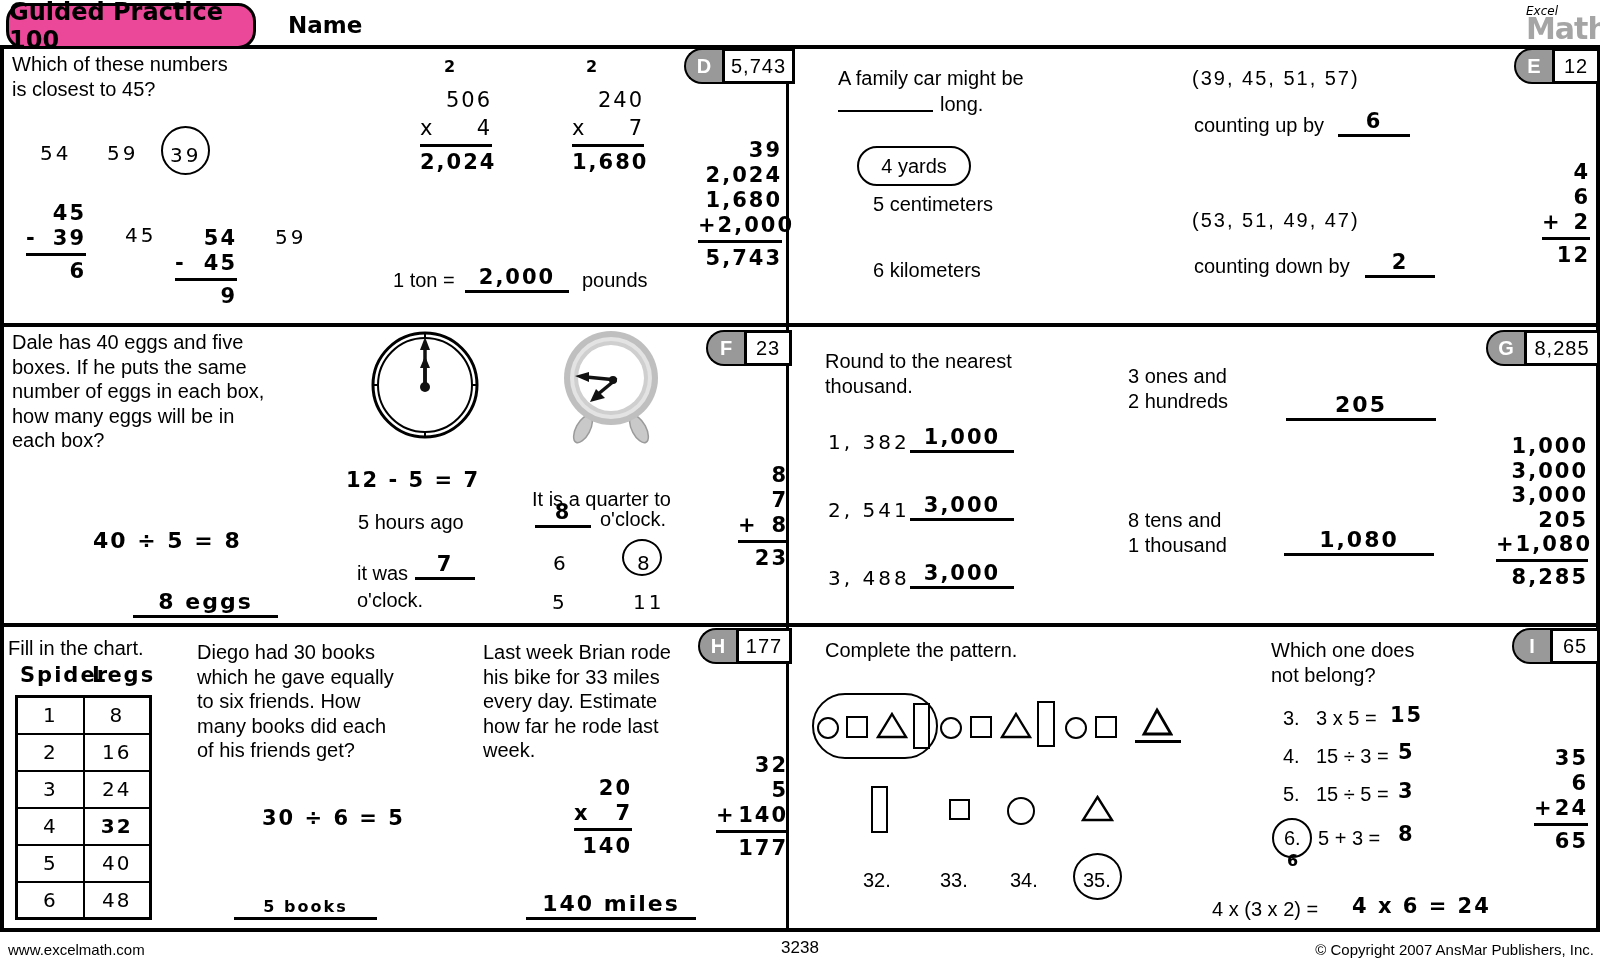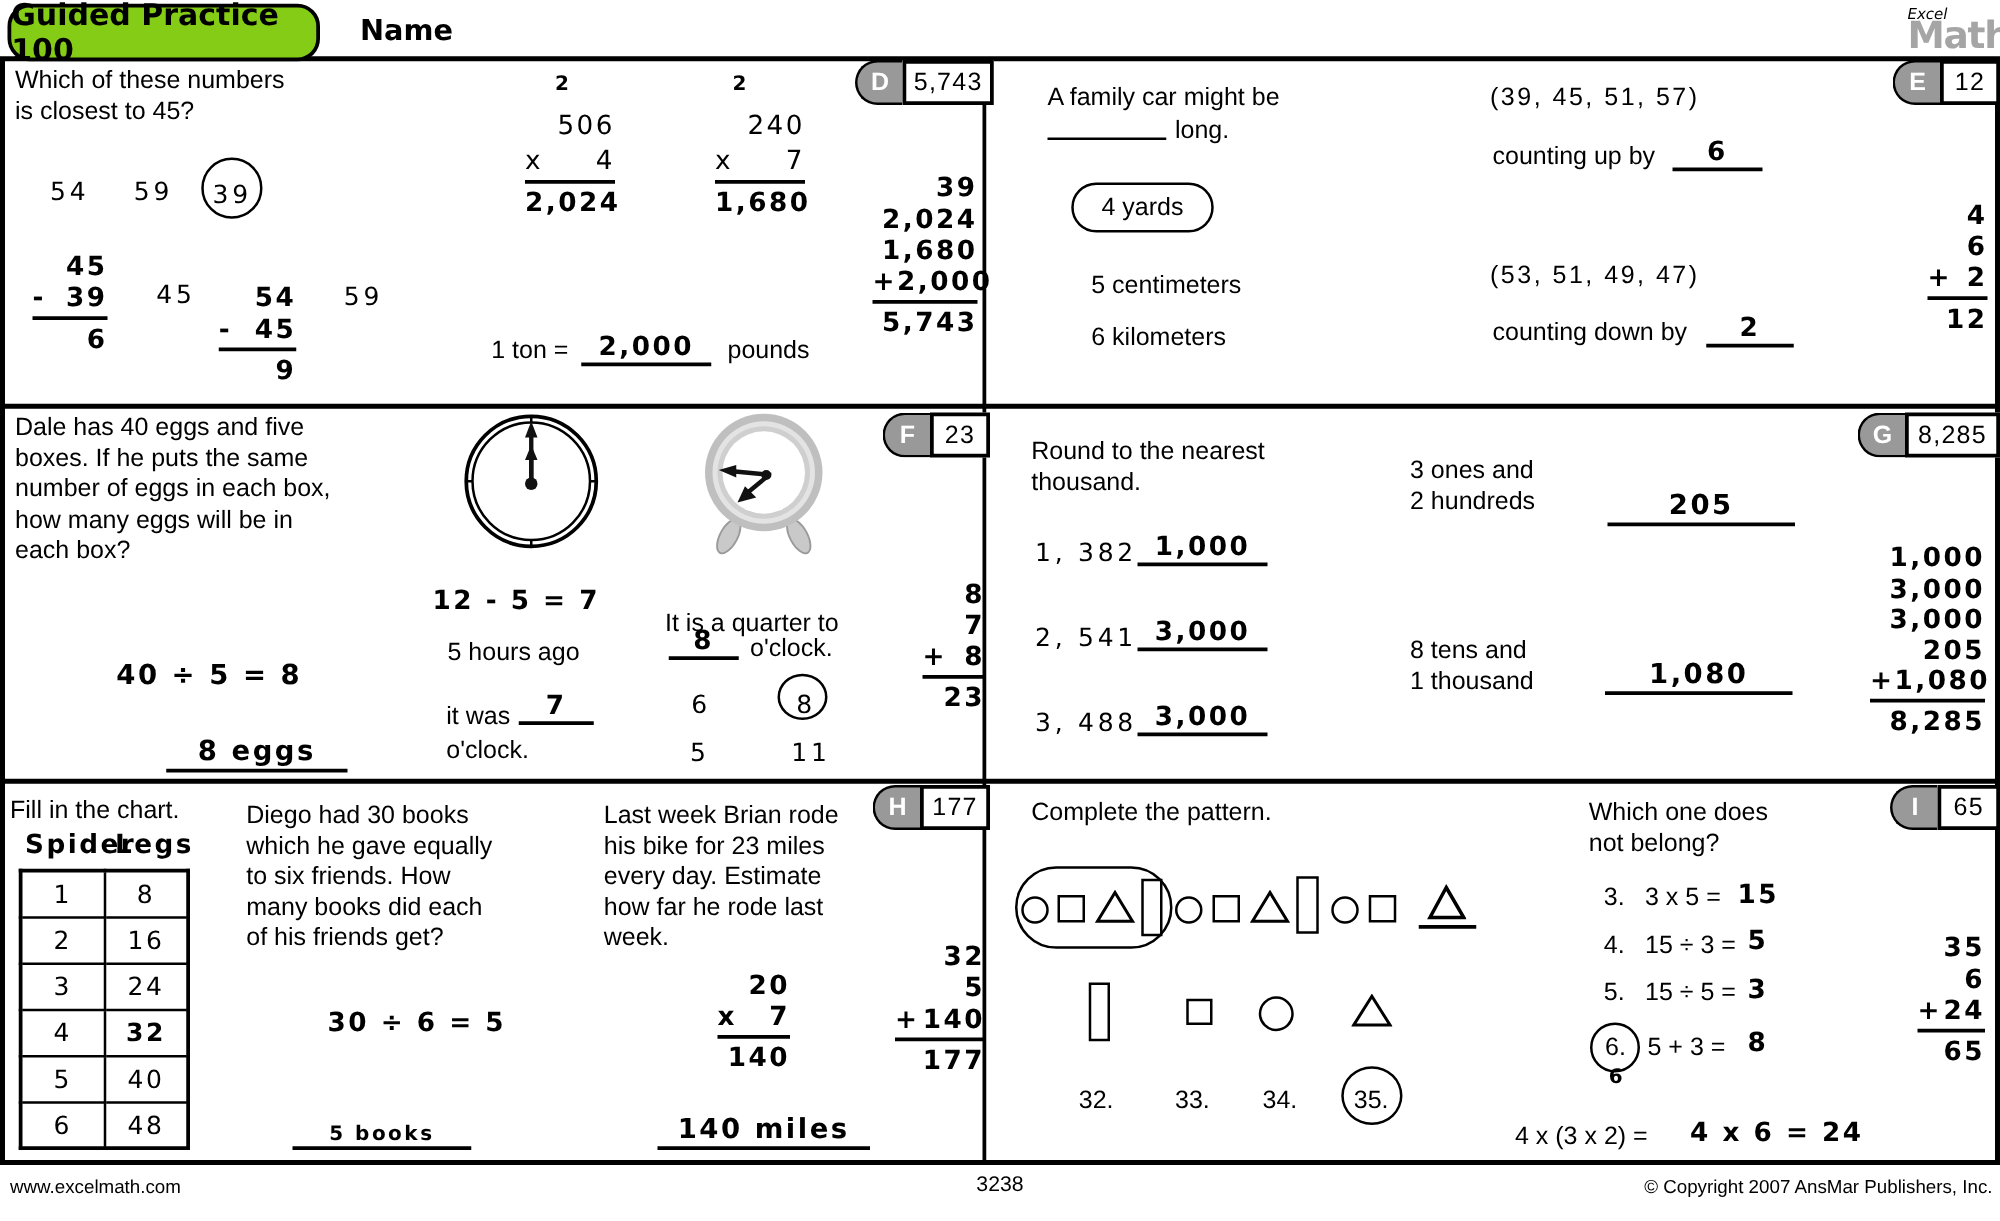--- a/index.html
+++ b/index.html
@@ -7,21 +7,21 @@
   .page { position:relative; width:1600px; height:977px; background:#fff; overflow:hidden;
           font-family:"Liberation Sans", sans-serif; color:#000; }
   .a { position:absolute; }
   .p20 { font-size:20px; line-height:24.5px; }
   .gv { font-family:"DejaVu Sans", sans-serif; font-weight:normal; font-size:20px; letter-spacing:3px; }
   .hw { font-family:"DejaVu Sans", sans-serif; font-weight:bold; font-size:21px; letter-spacing:2px; }
   .frame { position:absolute; left:0; top:45px; width:1600px; height:887px; border:4px solid #000; }
   .vdiv { position:absolute; left:786px; top:49px; width:3px; height:879px; background:#000; }
   .hdiv { position:absolute; left:4px; width:1592px; height:4px; background:#000; }
   .tab { position:absolute; left:6px; top:3px; width:250px; height:46px; border:3.5px solid #000;
-         border-radius:18px; background:#84cc16; display:flex; align-items:center; justify-content:center;
+         border-radius:18px; background:#ec4899; display:flex; align-items:center; justify-content:center;
          font-family:"DejaVu Sans", sans-serif; font-weight:bold; font-size:24px; z-index:3; }
   .badge { position:absolute; display:flex; height:36px; z-index:2; }
   .badge .bl { width:38px; background:#999999; color:#fff; border:2.5px solid #000; border-right:none;
                border-radius:18px 0 0 18px; display:flex; align-items:center; justify-content:center;
                font-size:20px; font-weight:bold; }
   .badge .bb { background:#fff; border:3px solid #000; display:flex; align-items:center; justify-content:center;
                font-size:20px; padding:0 6px; letter-spacing:1px; }
   .stack { position:absolute; font-family:"DejaVu Sans", sans-serif; font-weight:bold; font-size:21px;
            text-align:right; letter-spacing:2px; }
   .stack .r { line-height:25px; }
@@ -139,21 +139,21 @@
     <div class="badge" style="left:1514px;top:48px;">
       <div class="bl">E</div>
       <div class="bb" style="min-width:48px;">12</div>
     </div>
     <div class="a p20" style="left:838px;top:66px;">A family car might be</div>
     <div class="a" style="left:838px;top:84px;width:95px;height:28px;border-bottom:2.5px solid #000;"></div>
     <div class="a p20" style="left:940px;top:92px;">long.</div>
     <div class="oval" style="left:857px;top:146px;width:114px;height:40px;">
       <span>4 yards</span>
     </div>
-    <div class="a p20" style="left:873px;top:216px;">5 centimeters</div>
+    <div class="a p20" style="left:873px;top:192px;">5 centimeters</div>
     <div class="a p20" style="left:873px;top:258px;">6 kilometers</div>
 
     <div class="a p20" style="left:1192px;top:66px;letter-spacing:2px;">(39, 45, 51, 57)</div>
     <div class="a p20" style="left:1194px;top:113px;">counting up by</div>
     <div class="bl0" style="left:1338px;top:108px;width:72px;height:29px;">
       <span>6</span>
     </div>
     <div class="a p20" style="left:1192px;top:208px;letter-spacing:2px;">(53, 51, 49, 47)</div>
     <div class="a p20" style="left:1194px;top:254px;">counting down by</div>
     <div class="bl0" style="left:1365px;top:249px;width:70px;height:29px;">
@@ -339,21 +339,21 @@
       <div>many books did each</div>
       <div>of his friends get?</div>
     </div>
     <div class="a hw" style="left:262px;top:806px;">30 ÷ 6 = 5</div>
     <div class="bl0" style="left:234px;top:886px;width:143px;height:34px;font-size:16px;">
       <span>5 books</span>
     </div>
 
     <div class="a p20" style="left:483px;top:640px;">
       <div>Last week Brian rode</div>
-      <div>his bike for 23 miles</div>
+      <div>his bike for 33 miles</div>
       <div>every day.  Estimate</div>
       <div>how far he rode last</div>
       <div>week.</div>
     </div>
     <div class="stack" style="left:574px;top:776px;width:58px;">
       <div class="r">20</div>
       <div class="r op">
           <span>x</span>
           <span>7</span>
         </div>

